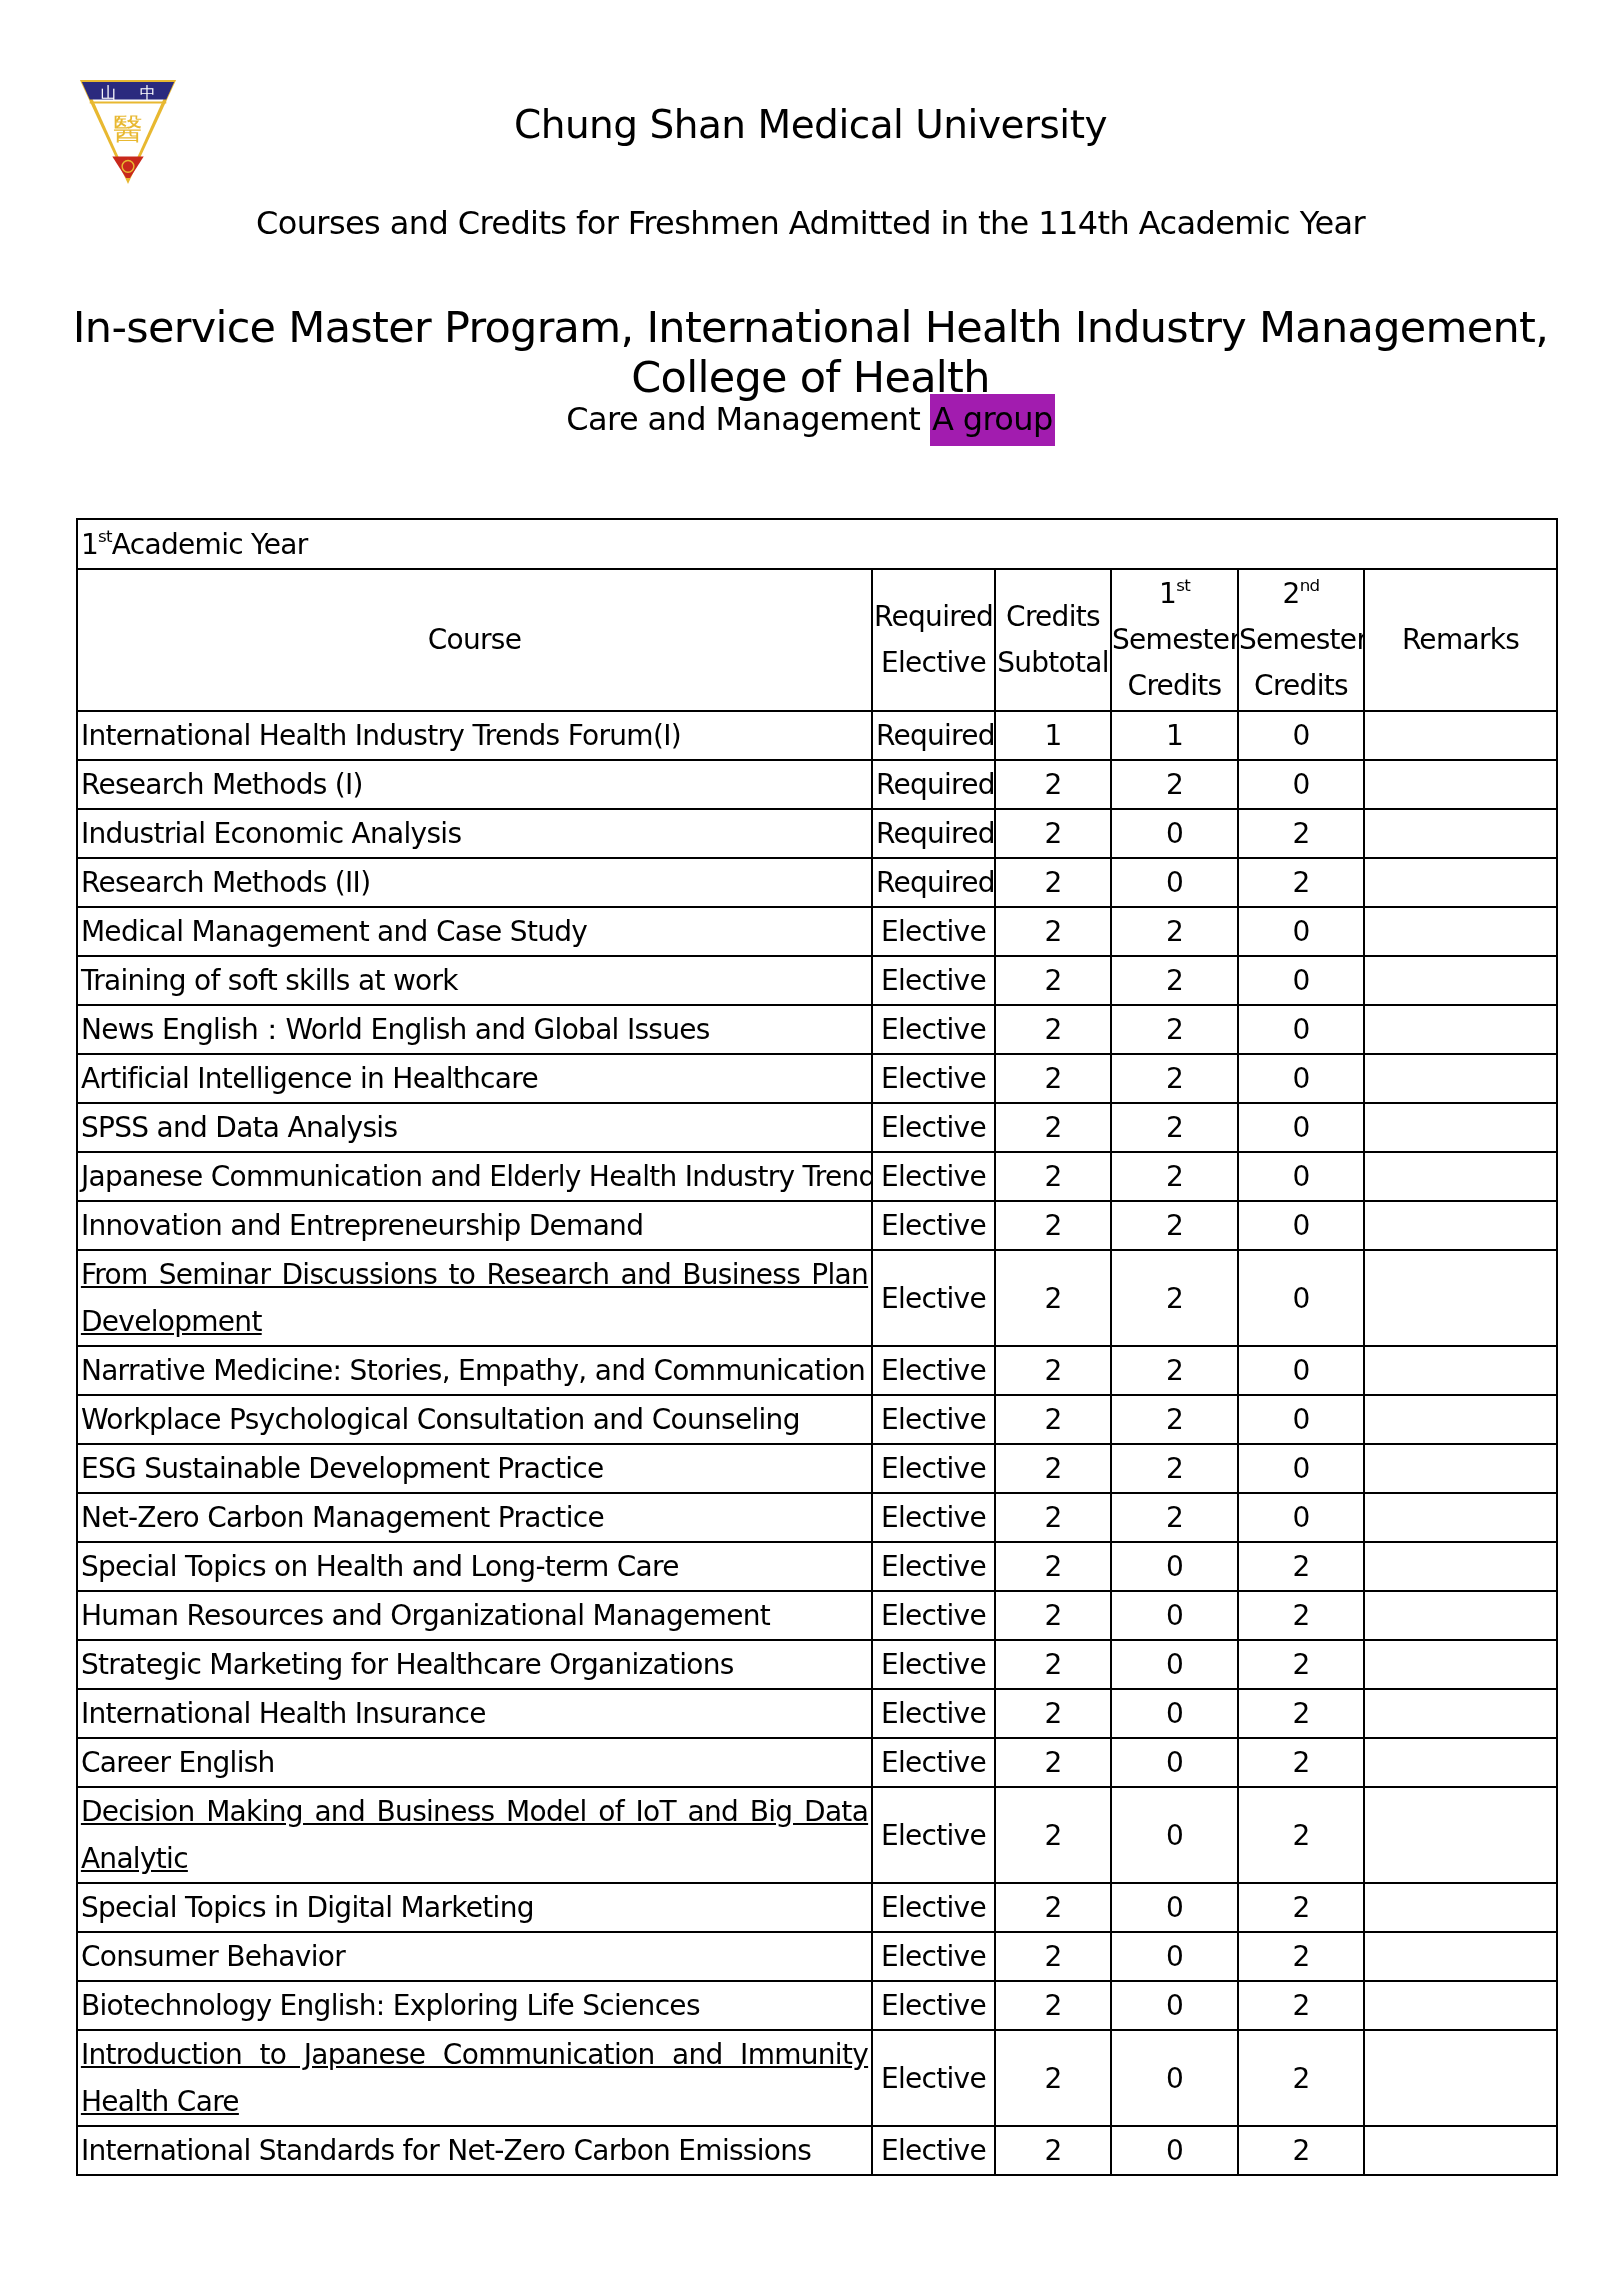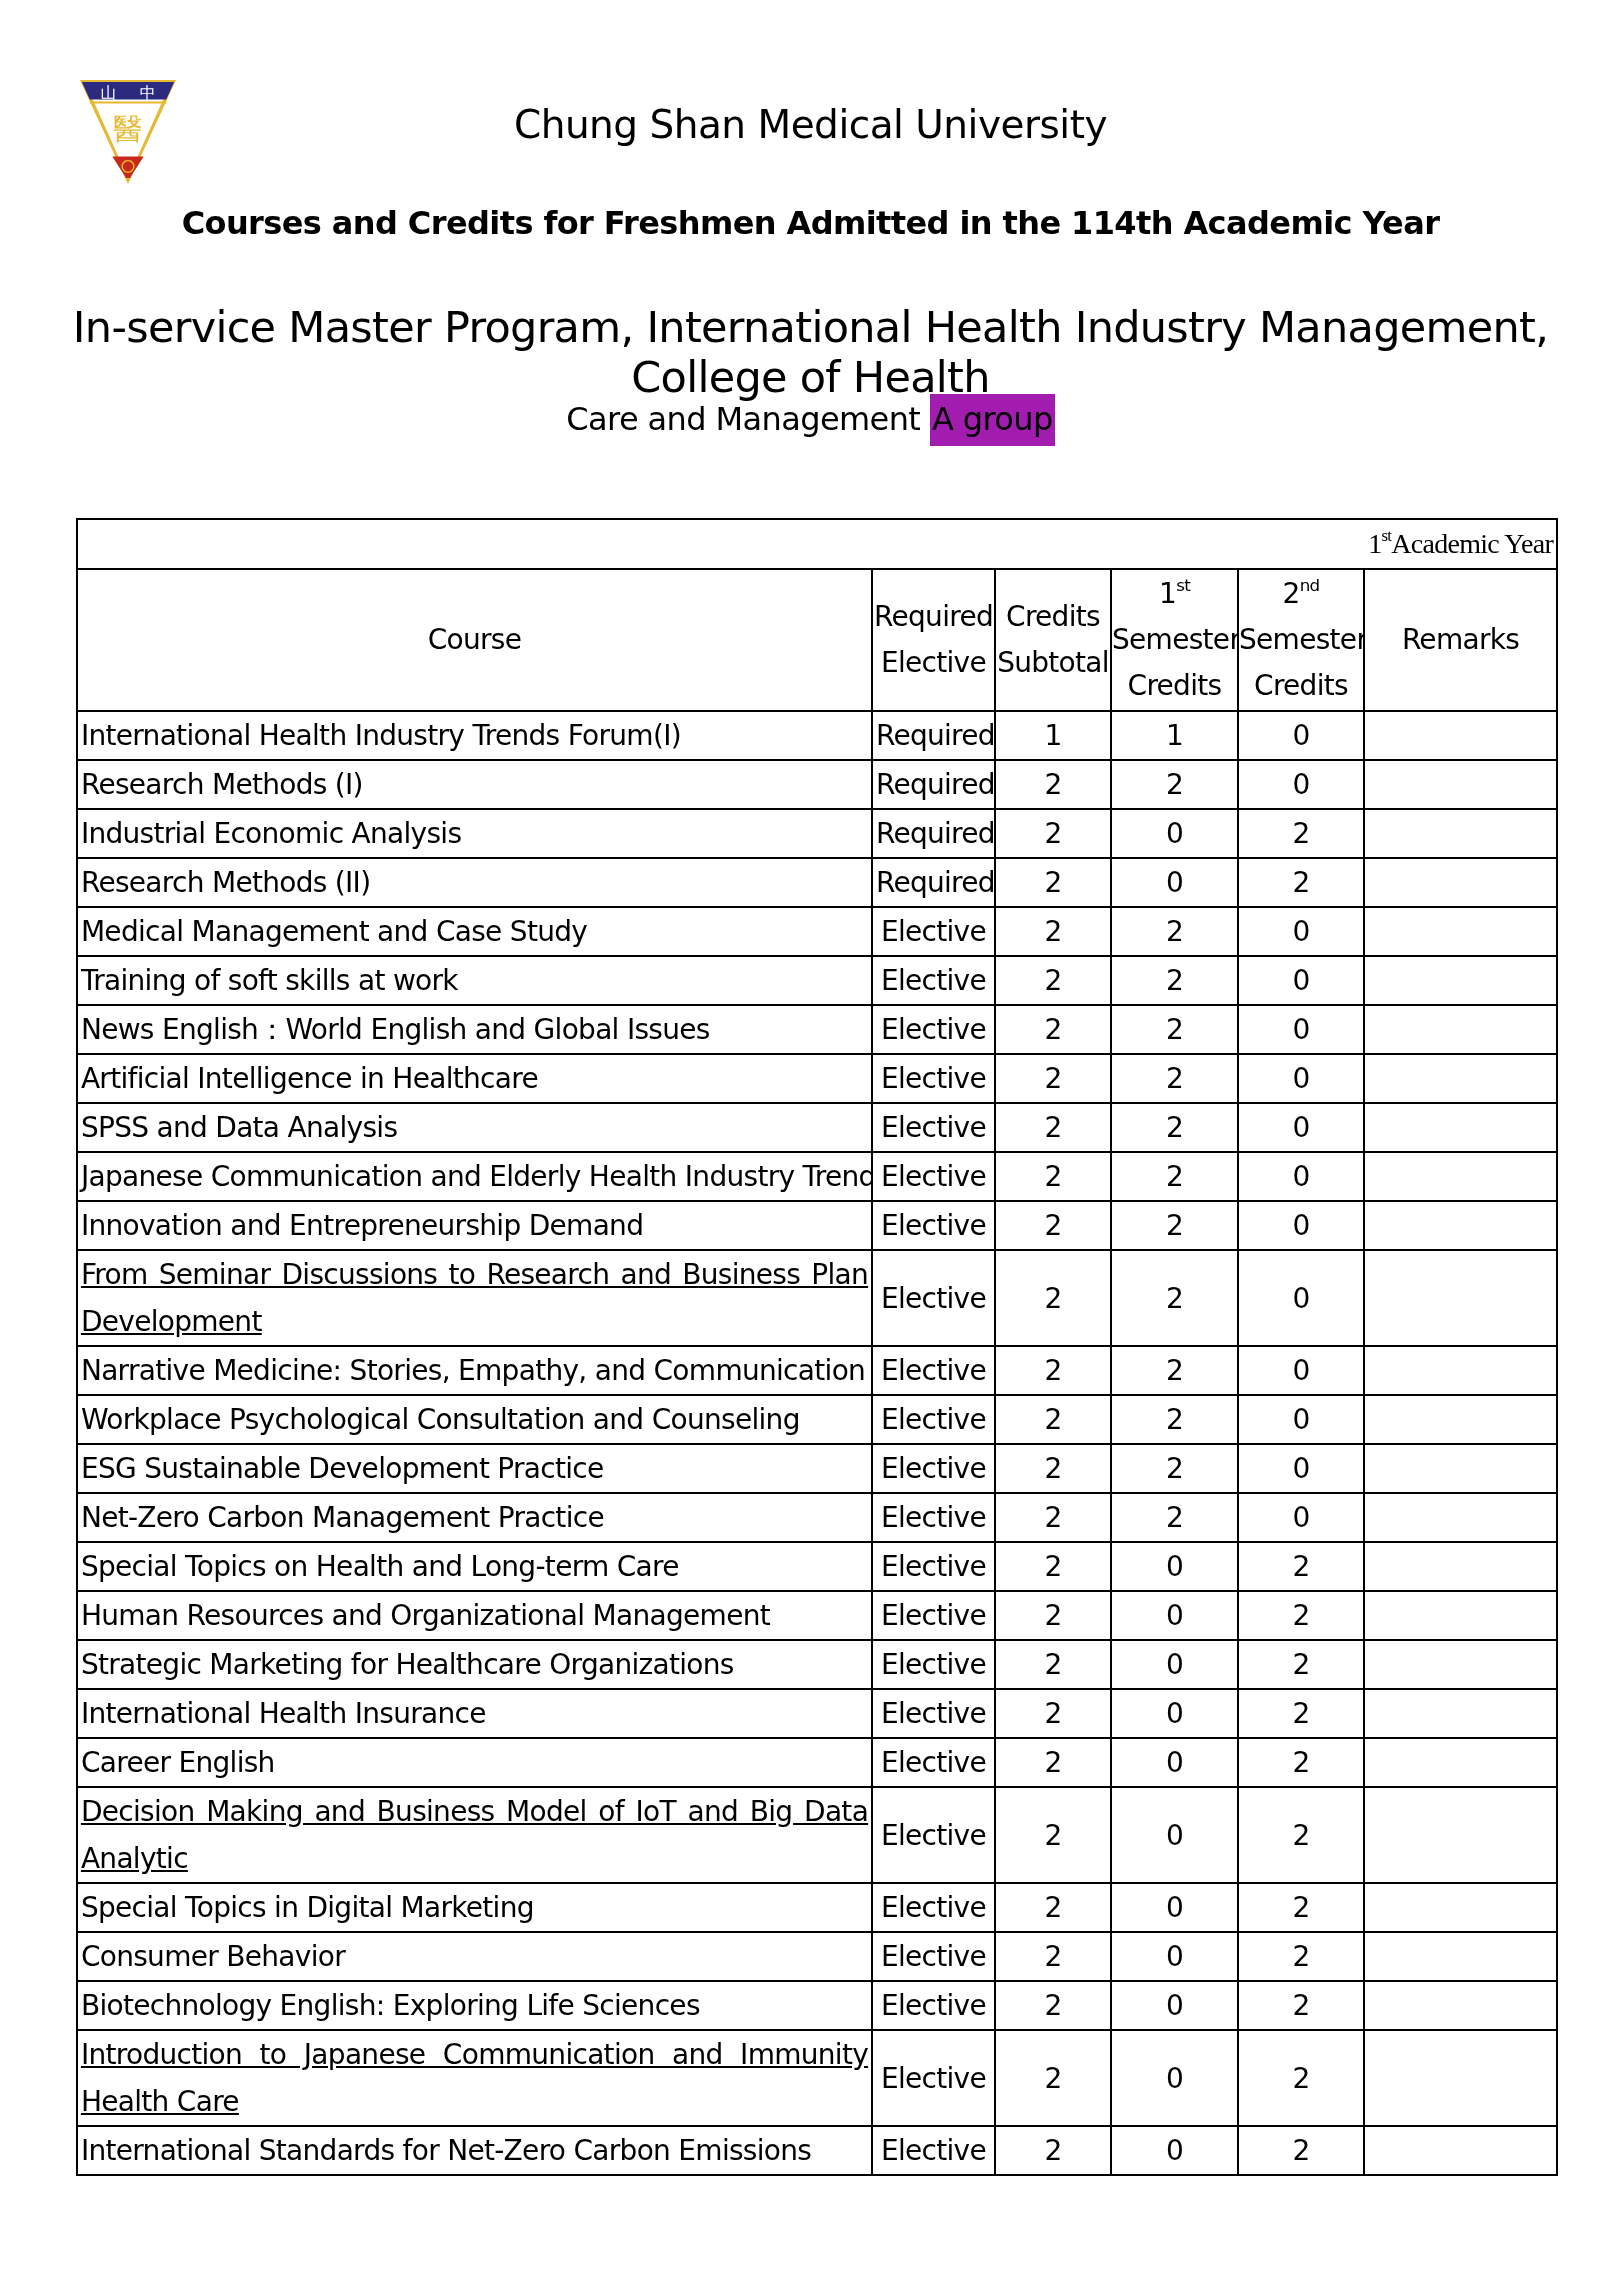--- a/index.html
+++ b/index.html
@@ -4,35 +4,35 @@
   <style>
     html, body { margin: 0; padding: 0; background: #ffffff; }
     body {
       width: 1621px; height: 2293px; position: relative; overflow: hidden;
       font-family: "DejaVu Sans", "Liberation Sans", sans-serif;
       color: #000;
     }
     .logo { position: absolute; left: 76px; top: 76px; width: 104px; height: 112px; }
     .title-block { position: absolute; left: 0; width: 1621px; text-align: center; }
     .t1 { top: 102px; font-size: 39px; letter-spacing: -0.5px; }
-    .t2 { top: 204px; font-size: 32px; letter-spacing: -0.6px; font-weight: bold; }
+    .t2 { top: 204px; font-size: 32px; letter-spacing: -0.6px; }
     .t3 { top: 302px; font-size: 43px; letter-spacing: -0.7px; }
     .t4 { top: 400px; font-size: 32px; letter-spacing: -0.6px; }
     .hl { background: #a21caf; padding: 5.9px 2px 7.8px 2px; }
 
     table.main {
       position: absolute; left: 76px; top: 518px;
       width: 1480px; border-collapse: collapse; table-layout: fixed;
       font-size: 28px; letter-spacing: -0.7px;
     }
     table.main td, table.main th {
       border: 2px solid #000; padding: 0 2.9px; font-weight: normal;
       overflow: hidden; white-space: nowrap;
     }
-    table.main tr.year th { border-top: 2.9px solid #000; height: 48px; text-align: right; font-family: Liberation Serif, serif; }
+    table.main tr.year th { border-top: 2.9px solid #000; height: 48px; text-align: left; }
     table.main tr.hdr th { height: 140px; text-align: center; line-height: 46px; white-space: normal; padding: 0; border-bottom: 2.9px solid #000; }
     table.main td { height: 47px; }
     table.main tr.tall td { height: 94px; }
     td.course { text-align: left; }
     tr.tall td.course { text-align: justify; text-align-last: left; white-space: normal; line-height: 47px; text-decoration: underline; }
     td.c { text-align: center; }
     sup { font-size: 16.7px; vertical-align: 11.8px; line-height: 0; }
     table.main tr:last-child td { border-bottom: 2.9px solid #000; border-radius: 8px; }
     table.main td:first-child, table.main th:first-child { border-left: 2.9px solid #000; }
     table.main td:last-child, table.main th:last-child { border-right: 2.9px solid #000; }

